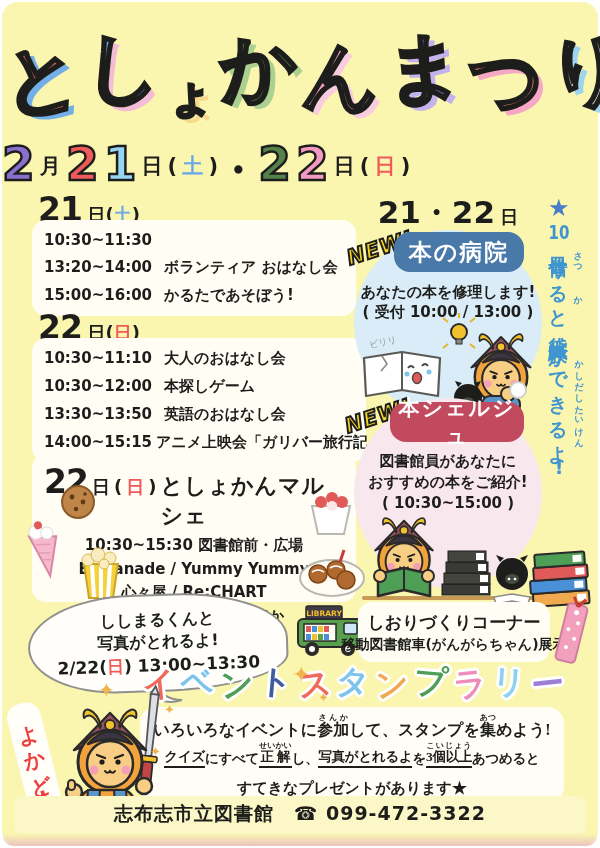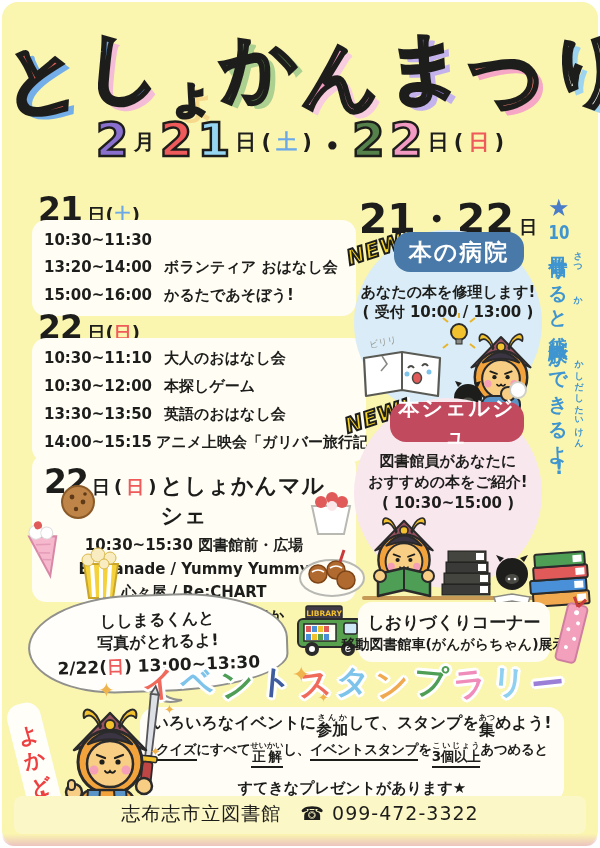--- a/index.html
+++ b/index.html
@@ -8,21 +8,21 @@
   .poster{position:absolute;inset:2px;background:#faf5af;border-radius:16px;}
   .scan-edge{position:absolute;left:0;right:0;bottom:0;height:12px;
         background:linear-gradient(to bottom,rgba(240,200,200,0),#ecc3c0);border-radius:0 0 16px 16px;}
   .toptext{position:absolute;top:12px;left:0;width:100%;text-align:center;
         font-size:16px;font-weight:bold;letter-spacing:1.5px;}
   
   .title-row{position:absolute;top:28px;left:0;width:100%;text-align:center;white-space:nowrap;}
   .tchar{display:inline-block;font-weight:900;-webkit-text-stroke:3px #1d1d1b;
         text-shadow:6px 5px 0 var(--sh,transparent);line-height:1.1;}
   
-  .date-row{position:absolute;top:110px;left:0;width:100%;text-align:center;white-space:nowrap;}
+  .date-row{position:absolute;top:134px;left:0;width:100%;white-space:nowrap;}
   .dlg{display:inline-block;font-size:47px;font-weight:900;-webkit-text-stroke:2.5px #1d1d1b;}
   .dsm{display:inline-block;font-size:21px;font-weight:900;vertical-align:7px;}
   
   .dayhead{position:absolute;white-space:nowrap;font-weight:900;}
   .daynum{font-size:33px;letter-spacing:-1px;}
   .daysub{font-size:18px;font-weight:900;}
   
   .sbox{position:absolute;background:#fffdf4;border-radius:14px;padding:6px 12px;
         display:flex;flex-direction:column;justify-content:space-around;}
   .srow{display:flex;gap:12px;font-weight:bold;font-size:15px;align-items:baseline;white-space:nowrap;}
@@ -55,34 +55,34 @@
   
   .stamp-title{position:absolute;top:663px;left:140px;width:420px;text-align:center;white-space:nowrap;}
   .schar{display:inline-block;font-size:33px;font-weight:900;line-height:1;
         text-shadow:-2px -2px 0 #fff,2px -2px 0 #fff,-2px 2px 0 #fff,2px 2px 0 #fff,
         -3px 0 0 #fff,3px 0 0 #fff,0 -3px 0 #fff,0 3px 0 #fff;}
   .schar:nth-child(odd){transform:rotate(-6deg) translateY(2px);}
   .schar:nth-child(even){transform:rotate(5deg);}
   .stampbox{position:absolute;left:138px;top:705px;width:424px;height:96px;background:#fffdf6;
         border-radius:16px;display:flex;flex-direction:column;align-items:center;
         justify-content:center;gap:0px;}
-  .sline{display:flex;align-items:flex-start;white-space:nowrap;font-weight:900;}
+  .sline{display:flex;align-items:flex-end;white-space:nowrap;font-weight:900;font-family:Liberation Serif, serif;}
   .sline1{font-size:16px;}
   .sline2{font-size:13.5px;letter-spacing:-0.3px;}
   .sline3{font-size:15px;margin-top:11px;}
   .u{border-bottom:2px solid #1d1d1b;}
   ruby rt{font-size:8px;font-weight:bold;letter-spacing:0;}
   
   .yokado{position:absolute;left:16px;top:700px;writing-mode:vertical-rl;text-orientation:upright;
         color:#ee4040;font-weight:900;font-size:21px;transform:rotate(-14deg);
         background:#fffef8;border-radius:14px;padding:8px 3px;letter-spacing:2px;}
   .sparkle{position:absolute;color:#f0b44e;font-weight:bold;}
   .footband{position:absolute;left:12px;right:12px;bottom:12px;height:38px;background:#fcf7c6;border-radius:8px;}
   .footer{position:absolute;bottom:19px;left:0;width:100%;text-align:center;font-size:19px;
-        font-weight:400;letter-spacing:1px;}
+        font-weight:700;letter-spacing:1px;}
   svg{position:absolute;overflow:visible;}
 </style>
 </head>
 <body>
 
 <div class="page">
 <div class="poster">
 
   <svg width="0" height="0">
     <defs>
@@ -227,21 +227,21 @@
       <ellipse cx="38" cy="94" rx="32" ry="18" fill="#fffdf4" stroke="#b9b9b4" stroke-width="2"></ellipse>
       <circle cx="24" cy="90" r="9" fill="#b06a30" stroke="#7e4517" stroke-width="1.5"></circle>
       <circle cx="42" cy="86" r="9" fill="#b06a30" stroke="#7e4517" stroke-width="1.5"></circle>
       <circle cx="52" cy="96" r="9" fill="#b06a30" stroke="#7e4517" stroke-width="1.5"></circle>
       <path d="M18,88 q6,-4 12,0 M36,84 q6,-4 12,0" stroke="#fff" stroke-width="1.6" fill="none"></path>
       <path d="M46,78 l4,-12" stroke="#c93a3a" stroke-width="3"></path>
     </g>
   </svg>
 
   <div class="rtext" style="top:190px;font-size:15px">
-    <span style="font-size:41px;font-weight:900;letter-spacing:0">21・22</span>
+    <span style="font-size:31px;font-weight:900;letter-spacing:0">21・22</span>
     <span style="font-size:18px;font-weight:900">日</span>
   </div>
 
   <div class="circ" style="left: 352px; top: 228px; width: 188px; height: 186px; background: rgb(217, 236, 247);"></div>
   <div class="newb" style="left:344px;top:234px">NEW!</div>
   <div class="pill" style="left: 392px; top: 230px; width: 130px; height: 40px; font-size: 23px; background: rgb(72, 121, 168);">本の病院</div>
   <div class="rtext" style="top:281px">あなたの本を修理します!</div>
   <div class="rtext" style="top:301px">( 受付 10:00 / 13:00 )</div>
 
   <svg style="left:354px;top:318px" width="186" height="96" viewBox="0 0 186 96">
@@ -397,21 +397,21 @@
           <ruby><span>参加</span><rt>さんか</rt></ruby>
           <span>して、スタンプを</span>
           <ruby><span>集</span><rt>あつ</rt></ruby>
           <span>めよう!</span>
     </div>
     <div class="sline sline2">
       <span class="u">クイズ</span>
           <span>にすべて</span>
           <ruby class="u"><span>正解</span><rt>せいかい</rt></ruby>
           <span>し、</span>
-          <span class="u">イベントスタンプ</span>
+          <span class="u">写真がとれるよ</span>
           <span>を</span>
           <ruby class="u"><span>3個以上</span><rt>こいじょう</rt></ruby>
           <span>あつめると</span>
     </div>
     <div class="sline sline3">すてきなプレゼントがあります★</div>
   </div>
 
   <div class="yokado">よかど!</div>
   <svg style="left:44px;top:688px" width="132" height="140" viewBox="0 0 132 140">
     <g transform="rotate(6 104 50)">

